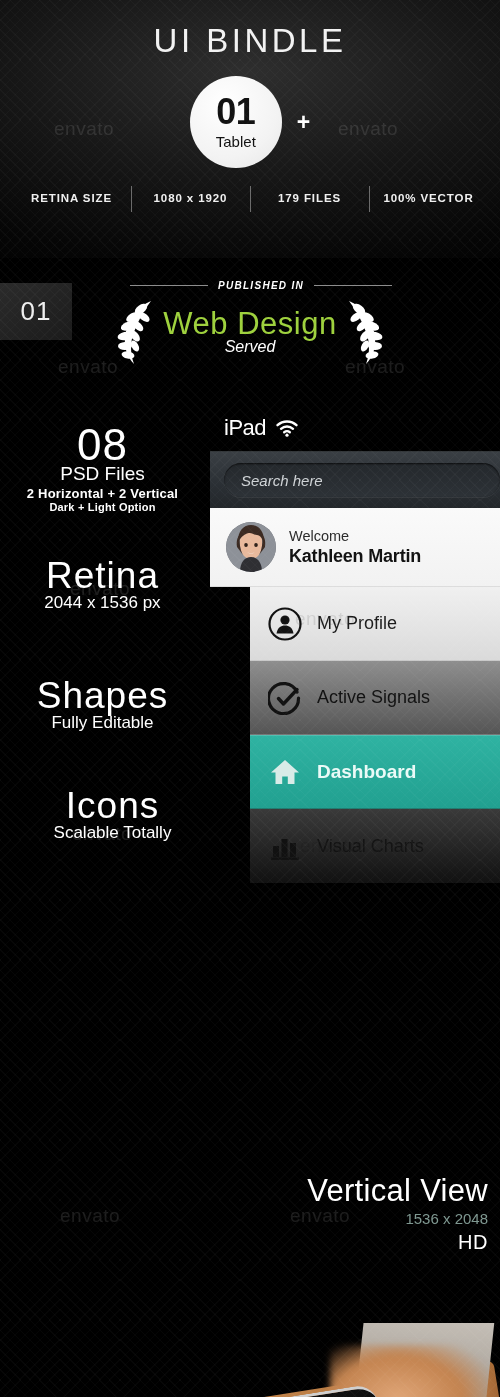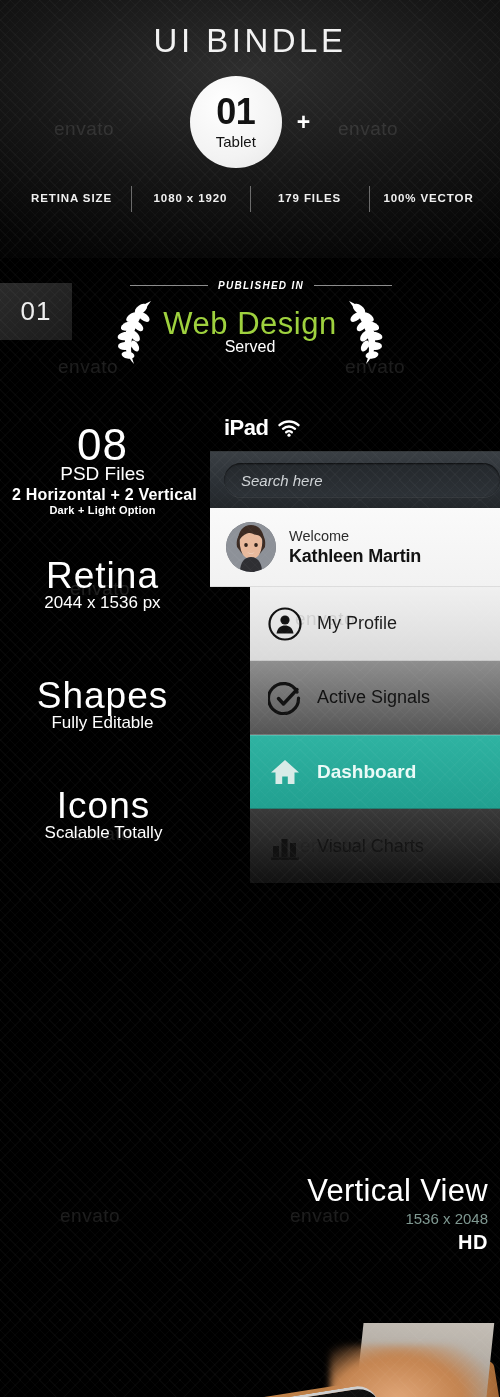--- a/index.html
+++ b/index.html
@@ -77,57 +77,57 @@
     gap:10px; padding-top:22px;padding-left:22px;
   }
   .pub-head .rule { width:78px; height:1px; background:rgba(255,255,255,.55); }
   .pub-head .txt {
     font-size:10px; font-style:italic; font-weight:700; letter-spacing:1.3px; color:#fff;
   }
   .award { display:flex; align-items:center; justify-content:center; gap:6px; margin-top:6px; }
   .laurel { width:46px; height:70px; flex:none; }
   .award-mid { text-align:center; }
   .award-title { font-size:31px; font-weight:300; letter-spacing:.5px; line-height:1.05; }
-  .award-sub { font-size:16px; color:#fff; margin-top:-2px; }
+  .award-sub { font-size:16px; font-style:italic; color:#fff; margin-top:-2px; }
 
   
   .badge01 {
     position:absolute; left:0; top:25px; width:72px; height:57px;
     background:linear-gradient(145deg,#2b2b2b,#1b1b1b);
     display:flex; align-items:center; justify-content:center; z-index:6;
   }
   .badge01 span { font-size:26px; font-weight:300; color:#efefef; letter-spacing:1px; }
 
   
   .middle { position:relative; height:740px; background:#000; z-index:2; }
 
   
   .features { position:absolute; left:0; top:0; width:205px; z-index:4; }
   .feat { text-align:center; padding:0 8px; }
   .feat .big { font-size:44px; font-weight:300; line-height:.98; color:#fff; letter-spacing:1px; }
   .feat .big.sm { font-size:37px; }
   .feat .sub1 { font-size:19px; font-weight:300; color:#fff; margin-top:-3px; }
-  .feat .sub2 { font-size:16px; font-weight:700; color:#fff; margin-top:1px; letter-spacing:.2px;text-align:right; }
+  .feat .sub2 { font-size:13px; font-weight:700; color:#fff; margin-top:1px; letter-spacing:.2px; }
   .feat .sub3 { font-size:11px; font-weight:700; color:#fff; letter-spacing:.2px; }
   .feat .sub-lite { font-size:17px; font-weight:300; color:#fff; margin-top:-1px; }
 
   .f1 { position:absolute; top:20px;  left:0; width:205px; }
   .f2 { position:absolute; top:155px; left:0; width:205px; }
   .f3 { position:absolute; top:275px; left:0; width:205px; }
-  .f4 { position:absolute; top:385px; left:1px; width:205px; }
+  .f4 { position:absolute; top:385px; left:10px; width:205px; }
 
   
   .ipad {
     position:absolute; right:0; top:0; width:290px; z-index:8;
   }
   .ipad-bar {
     display:flex; align-items:center; gap:9px;
     padding:12px 0 10px 14px;
   }
-  .ipad-bar .word { font-size:22px; font-weight:700; letter-spacing:-.5px; color:#fff; }
+  .ipad-bar .word { font-size:22px; font-weight:400; letter-spacing:-.5px; color:#fff; }
   .wifi { width:24px; height:18px; }
 
   .searchwrap {
     background:linear-gradient(180deg,#3a3f44 0%,#2b3035 55%,#23272b 100%);
     padding:11px 0 11px 14px;
     border-top:1px solid rgba(255,255,255,.07);
   }
   .searchbar {
     height:34px; border-radius:17px;
     background:linear-gradient(180deg,#24282c,#2d3237);
@@ -175,21 +175,21 @@
   .m-signals .mlabel { color:#111; }
 
   .m-charts { background:linear-gradient(180deg,#3a3a3a 0%,#111111 100%); border-bottom:none; }
   .m-charts .mlabel { color:#141414; }
 
   
   .vview { position:relative; height:180px; background:#000; z-index:5; }
   .vv-inner { position:absolute; right:12px; top:30px; text-align:right; }
   .vv-title { font-size:31px; font-weight:300; color:#fff; letter-spacing:.3px;text-align:right; }
   .vv-dim { font-size:15px; color:#7e9790; margin-top:1px; }
-  .vv-hd { font-size:20px; font-weight:700; color:#fff; margin-top:4px; letter-spacing:.5px; }
+  .vv-hd { font-size:20px; font-weight:400; color:#fff; margin-top:4px; letter-spacing:.5px; }
 
   
   .photo { position:relative; height:186px; overflow:hidden; background:#000; z-index:5; }
   .desk {
     position:absolute; right:-10px; top:60px; width:300px; height:190px;
     background:linear-gradient(160deg,#c98a4e 0%,#a96c38 38%,#8d5529 70%,#613a1b 100%);
     transform:rotate(-9deg); border-radius:6px;
   }
   .tabletbody {
     position:absolute; left:-30px; top:92px; width:420px; height:150px;

